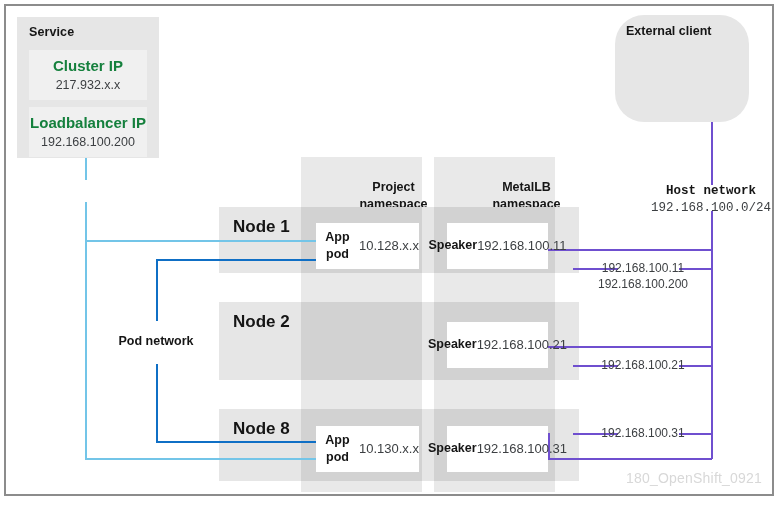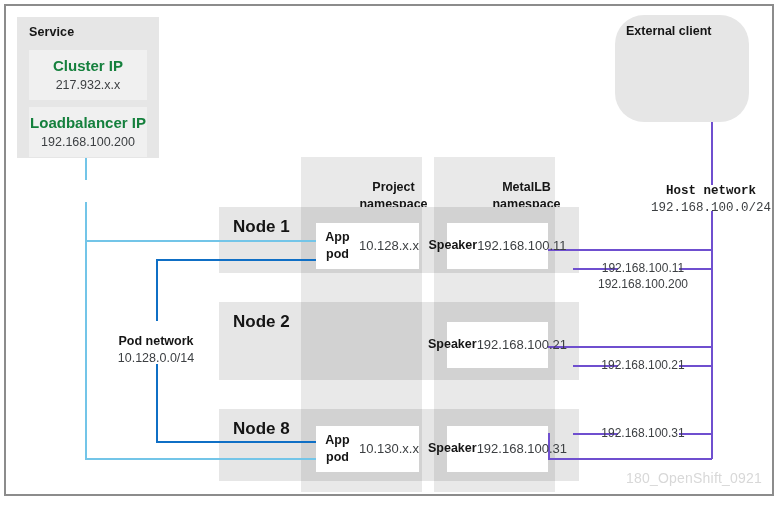--- a/index.html
+++ b/index.html
@@ -188,21 +188,20 @@
       </div>
     </div>
 
     <div class="box ext-box" style="left:609px;top:9px;width:134px;height:107px;border-radius:29px;">
       <div class="ext-title">External client</div>
     </div>
 
 
     <div class="netlabel" style="left:80px;top:327px;width:140px;">
       <div class="l1">Pod network</div>
-      <div class="l2">10.128.0.0/14</div>
     </div>
 
     <div class="netlabel" style="left:635px;top:177px;width:140px;font-family:Liberation Mono, monospace;">
       <div class="l1">Host network</div>
       <div class="l2">192.168.100.0/24</div>
     </div>
 
     <div class="pod" style="left:310px;top:217px;width:103px;height:46px;">
       <div class="l1">App pod</div>
       <div class="l2">10.128.x.x</div>

